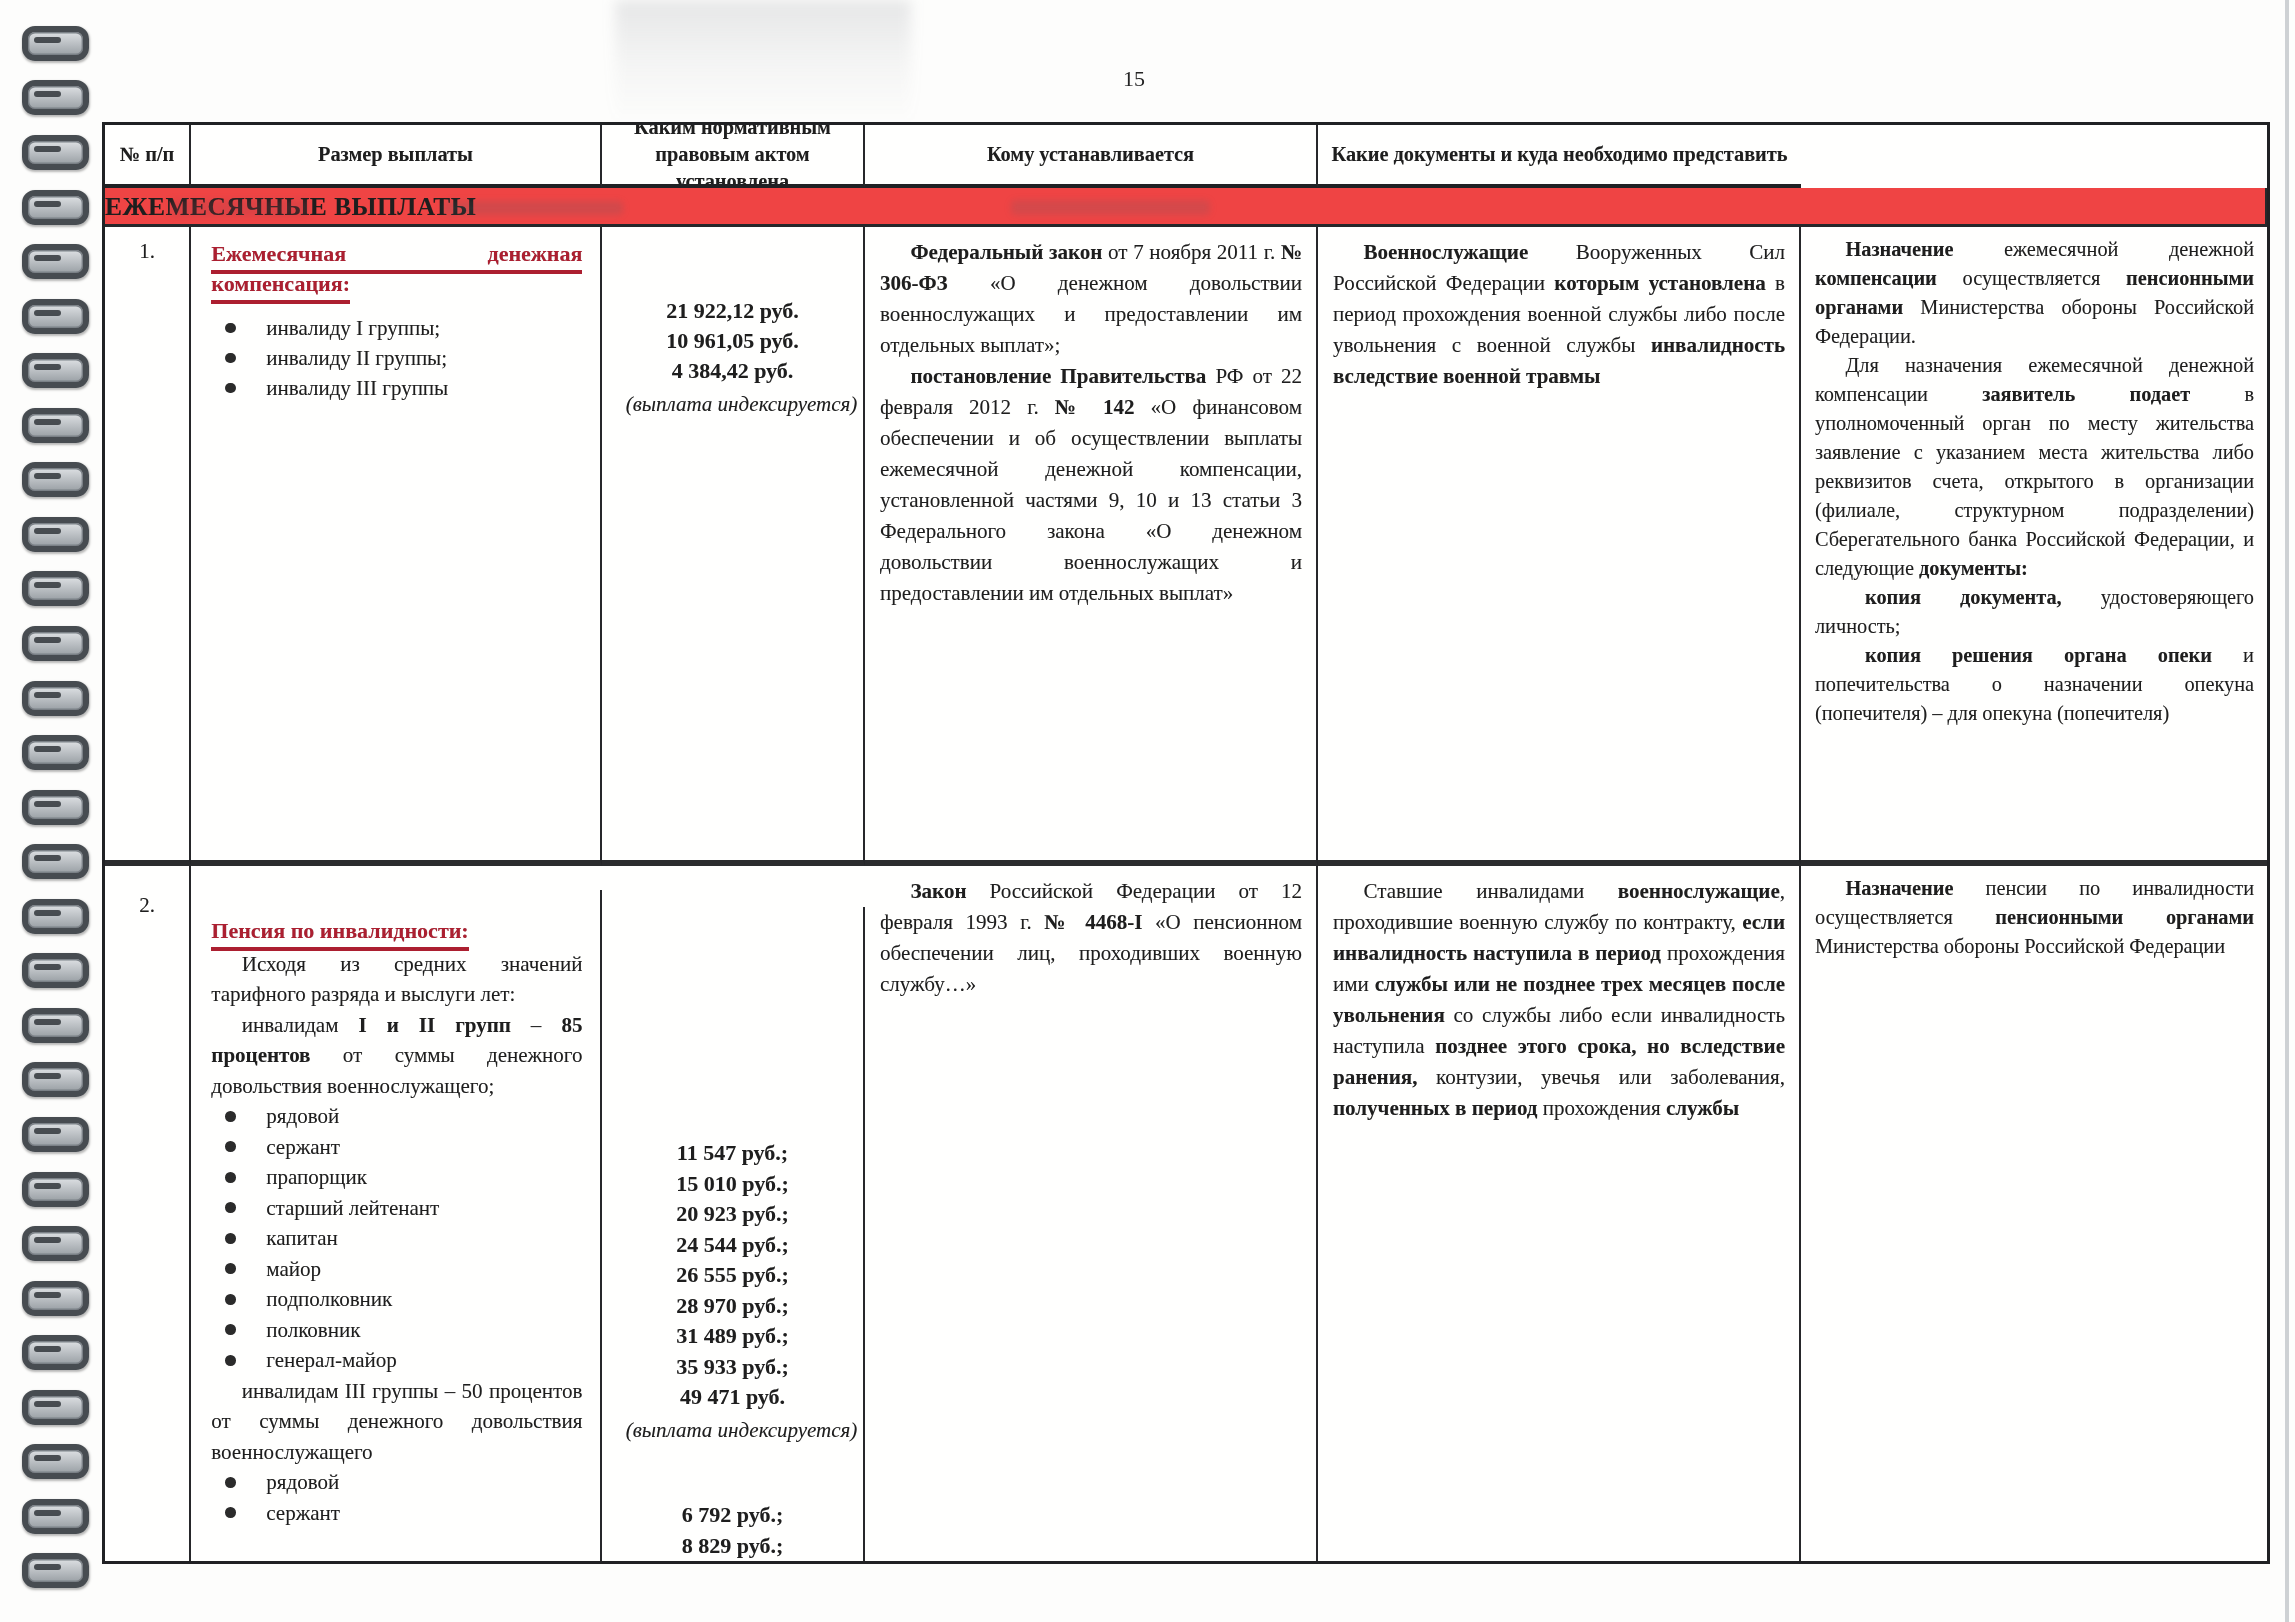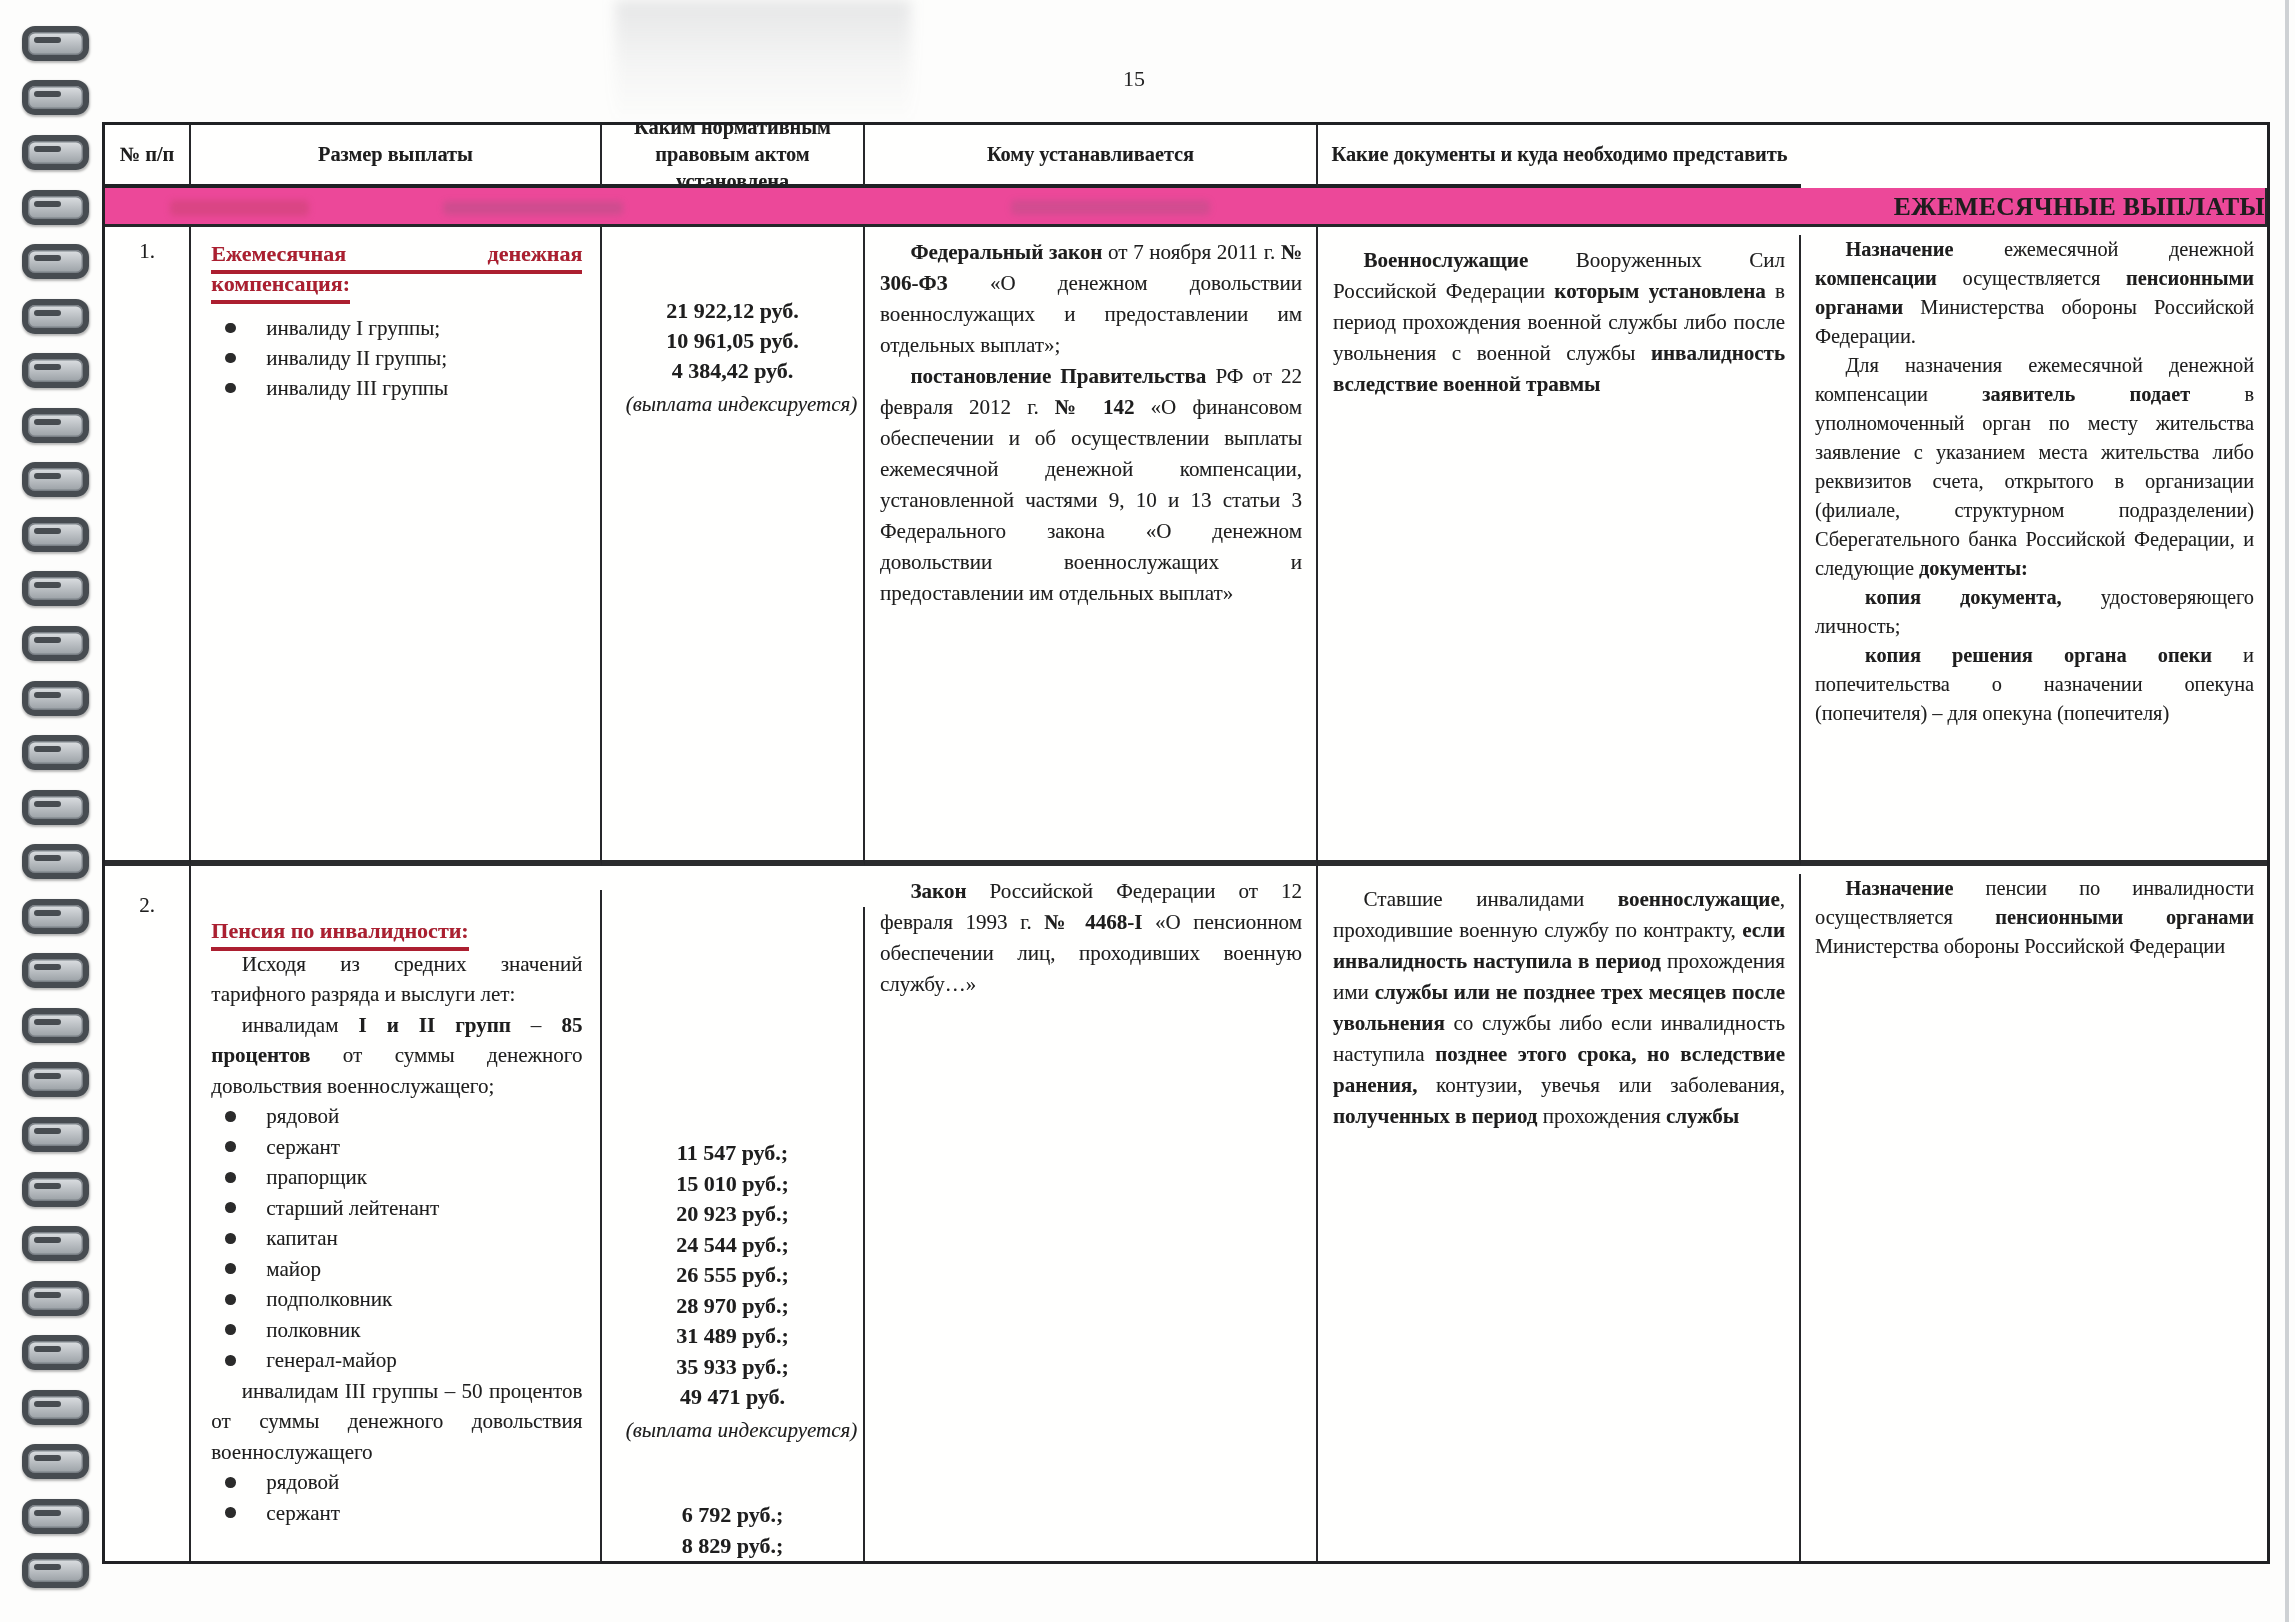--- a/index.html
+++ b/index.html
@@ -58,22 +58,22 @@
     border-bottom:2.3px solid #26272a;
   }
   .cell.last{border-right:none;}
   .hdr{
     display:flex;align-items:center;justify-content:center;
     text-align:center;font-weight:700;font-size:20.3px;line-height:27px;
     padding:0 10.2px;border-bottom:4.2px solid #202124;
   }
   .section{
     grid-column:1/-1;position:relative;
-    background:#ec4899;
-    display:flex;align-items:center;justify-content:flex-end;
+    background:#ef4444;
+    display:flex;align-items:center;justify-content:flex-start;
     font-weight:700;font-size:25.4px;letter-spacing:0.5px;
     border-bottom:3.2px solid #26272a;
   }
   .ghost{position:absolute;border-radius:4.6px;filter:blur(3.2px);}
   .ghost.g1{left:65px;top:12px;width:139px;height:15.7px;background:rgba(168,62,74,0.26);}
   .ghost.g2{left:338px;top:13px;width:180px;height:14px;background:rgba(95,95,105,0.20);}
   .ghost.g3{left:906px;top:12px;width:199px;height:15px;background:rgba(95,95,105,0.18);}
 
   .r1{border-bottom:6px solid #2b2c2e;}
   .r2{border-bottom:none;}
@@ -109,21 +109,21 @@
   .amount-cell{text-align:center;}
   .amt{font-weight:700;font-size:22px;line-height:30px;}
   .r2 .amt{line-height:30.5px;}
   .note{font-style:italic;font-size:21px;line-height:29px;margin-top:3.7px;padding-left:18px;}
   .pad-top-r1{padding-top:69px;}
   .pad-top-r2{padding-top:231px;margin-top:41px;}
   .amt-gap{margin-top:55px;}
 
   
   .act-cell{padding:10.2px 14px 0 15px;font-size:21px;line-height:31px;}
-  .who-cell{padding:10.2px 14px 0 15px;font-size:21px;line-height:31px;margin-top:8px;}
+  .who-cell{padding:10.2px 14px 0 15px;font-size:21px;line-height:31px;}
   .doc-cell{padding:8.3px 13px 0 14px;font-size:20.3px;line-height:29px;}
 </style>
 </head>
 <body>
 
 <div class="page">
 
   <div class="scan-shade"></div>
   <div class="page-edge-right"></div>
 

